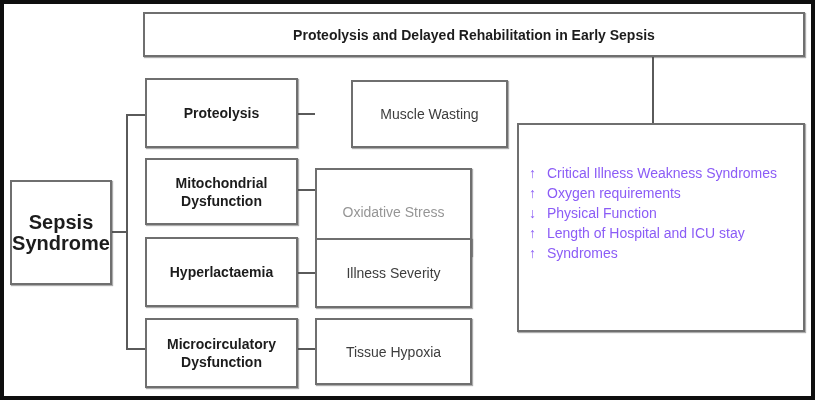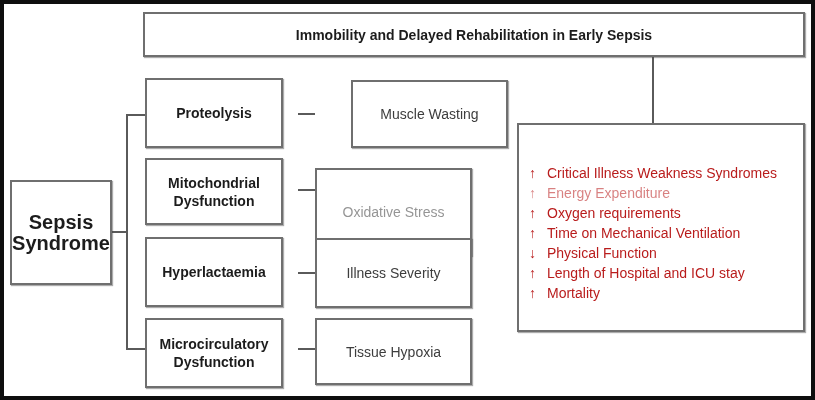--- a/index.html
+++ b/index.html
@@ -34,42 +34,42 @@
     position: absolute;
     background: #5a5a5a;
     z-index: 1;
   }
   .title-box { left: 143px; top: 12px; width: 662px; height: 45px; }
   .title-text { font-size: 14px; font-weight: bold; color: #1c1c1c; }
 
   .sepsis-box { left: 10px; top: 180px; width: 102px; height: 105px; padding: 0 8px; }
   .sepsis-text { font-size: 20px; font-weight: bold; color: #1c1c1c; line-height: 21px; }
 
-  .mech { left: 145px; width: 138px; padding: 0 6px; }
+  .mech { left: 145px; width: 153px; padding: 0 6px; }
   .mech-text { font-size: 14px; font-weight: bold; color: #1c1c1c; line-height: 18px; }
   .mech-0 { top: 78px;  height: 70px; }
   .mech-1 { top: 158px; height: 67px; }
   .mech-2 { top: 237px; height: 70px; }
   .mech-3 { top: 318px; height: 70px; }
 
   .cons { left: 315px; width: 157px; padding: 0 6px; }
   .cons-text { font-size: 14px; font-weight: normal; color: #3d3d3d; }
   .cons-0 { top: 80px;  height: 68px; margin-left: 36px; }
   .cons-1 { top: 168px; height: 88px; }
   .cons-2 { top: 238px; height: 70px; }
   .cons-3 { top: 318px; height: 67px; align-items: center; }
 
   .outcomes-box {
     left: 517px; top: 123px; width: 288px; height: 209px;
     display: block;
     padding: 38px 0 0 10px;
   }
   .outcome-item {
     font-size: 14px;
-    color: #b91c1c;
+    color: #8b5cf6;
     line-height: 20px;
     text-align: left;
     white-space: nowrap;
   }
   .outcome-item .arrow { display: inline-block; width: 18px; }
 
   .faded { opacity: 0.55; filter: blur(0.4px); }
 
   
   .v-title-outcomes { left: 652px; top: 57px;  width: 2px;  height: 66px; }
@@ -82,21 +82,21 @@
   .row-2            { left: 298px; top: 272px; width: 17px; height: 2px; }
   .row-3            { left: 298px; top: 348px; width: 17px; height: 2px; }
 </style>
 </head>
 <body>
 
 <div class="canvas">
   <div class="frame"></div>
 
   <div class="box title-box">
-    <span class="title-text">Immobility and Delayed Rehabilitation in Early Sepsis</span>
+    <span class="title-text">Proteolysis and Delayed Rehabilitation in Early Sepsis</span>
   </div>
 
   <div class="box sepsis-box">
     <span class="sepsis-text">Sepsis Syndrome</span>
   </div>
 
   <div class="box mech mech-0">
     <span class="mech-text">Proteolysis</span>
   </div>
   <div class="box mech mech-2">
@@ -119,37 +119,31 @@
     <span class="cons-text">Illness Severity</span>
   </div>
   <div class="box cons cons-3">
     <span class="cons-text">Tissue Hypoxia</span>
   </div>
 
   <div class="box outcomes-box">
     <div class="outcome-item">
       <span class="arrow">↑</span><span>Critical Illness Weakness Syndromes</span>
     </div>
-    <div class="outcome-item faded">
-      <span class="arrow">↑</span><span>Energy Expenditure</span>
-    </div>
     <div class="outcome-item">
       <span class="arrow">↑</span><span>Oxygen requirements</span>
-    </div>
-    <div class="outcome-item">
-      <span class="arrow">↑</span><span>Time on Mechanical Ventilation</span>
     </div>
     <div class="outcome-item">
       <span class="arrow">↓</span><span>Physical Function</span>
     </div>
     <div class="outcome-item">
       <span class="arrow">↑</span><span>Length of Hospital and ICU stay</span>
     </div>
     <div class="outcome-item">
-      <span class="arrow">↑</span><span>Mortality</span>
+      <span class="arrow">↑</span><span>Syndromes</span>
     </div>
   </div>
 
   <div class="line v-title-outcomes"></div>
   <div class="line bracket-v"></div>
   <div class="line stub-top"></div>
   <div class="line stub-bottom"></div>
   <div class="line sepsis-h"></div>
   <div class="line row-0"></div>
   <div class="line row-1"></div>

